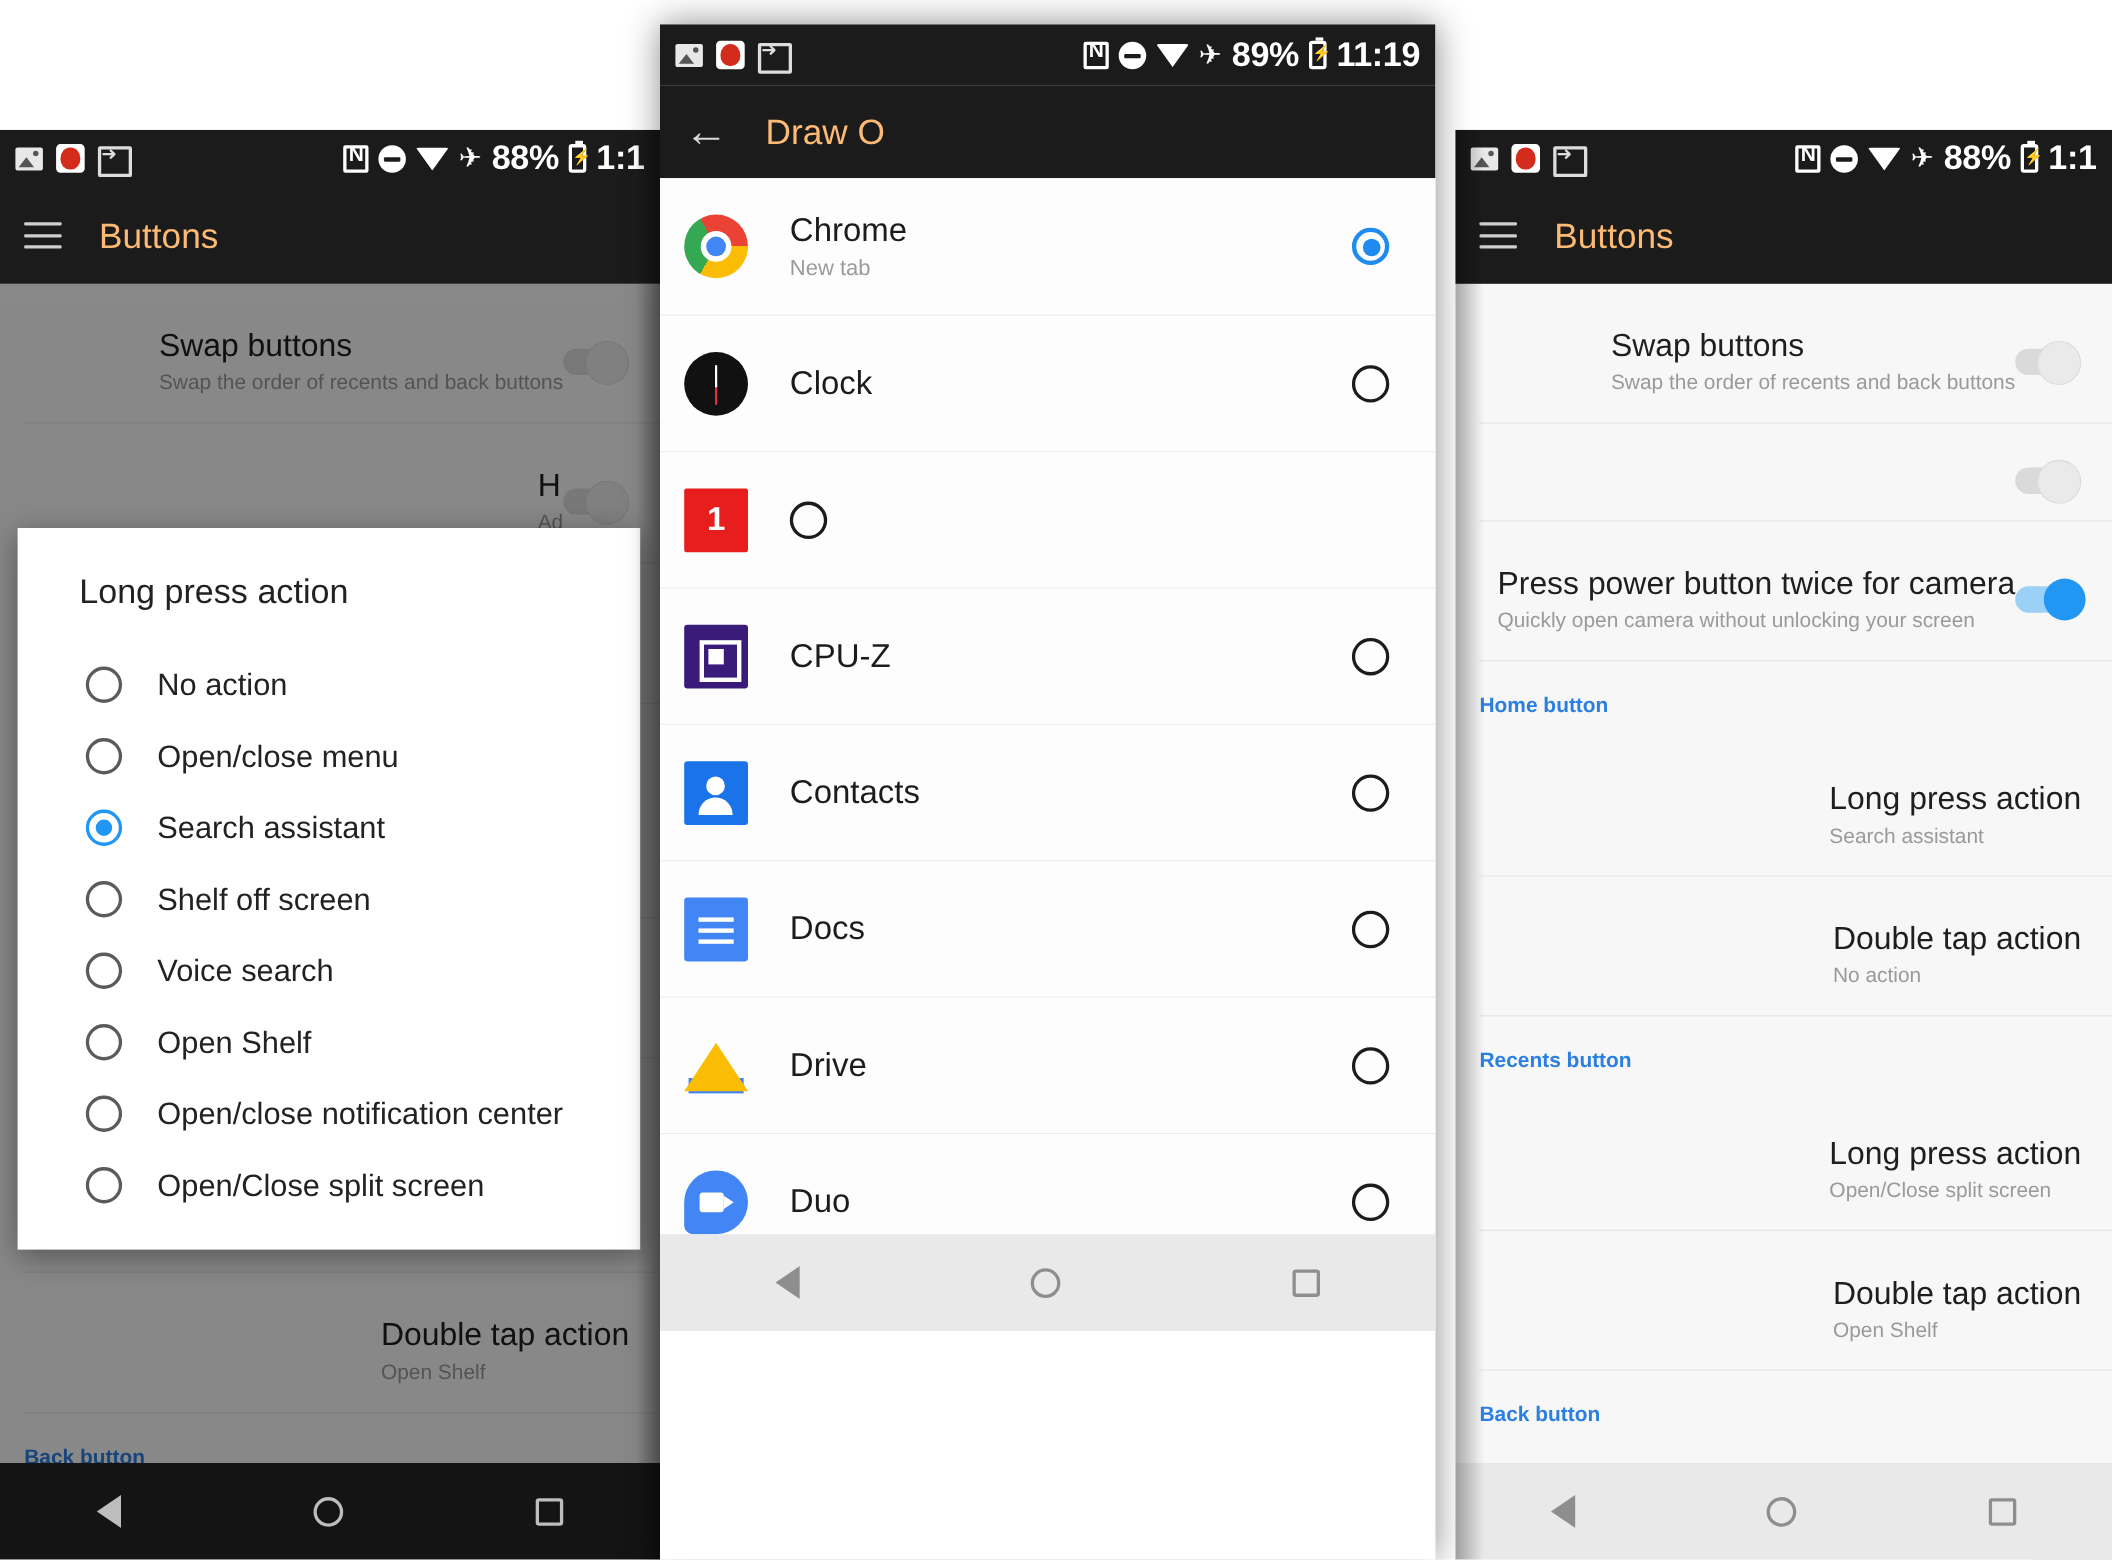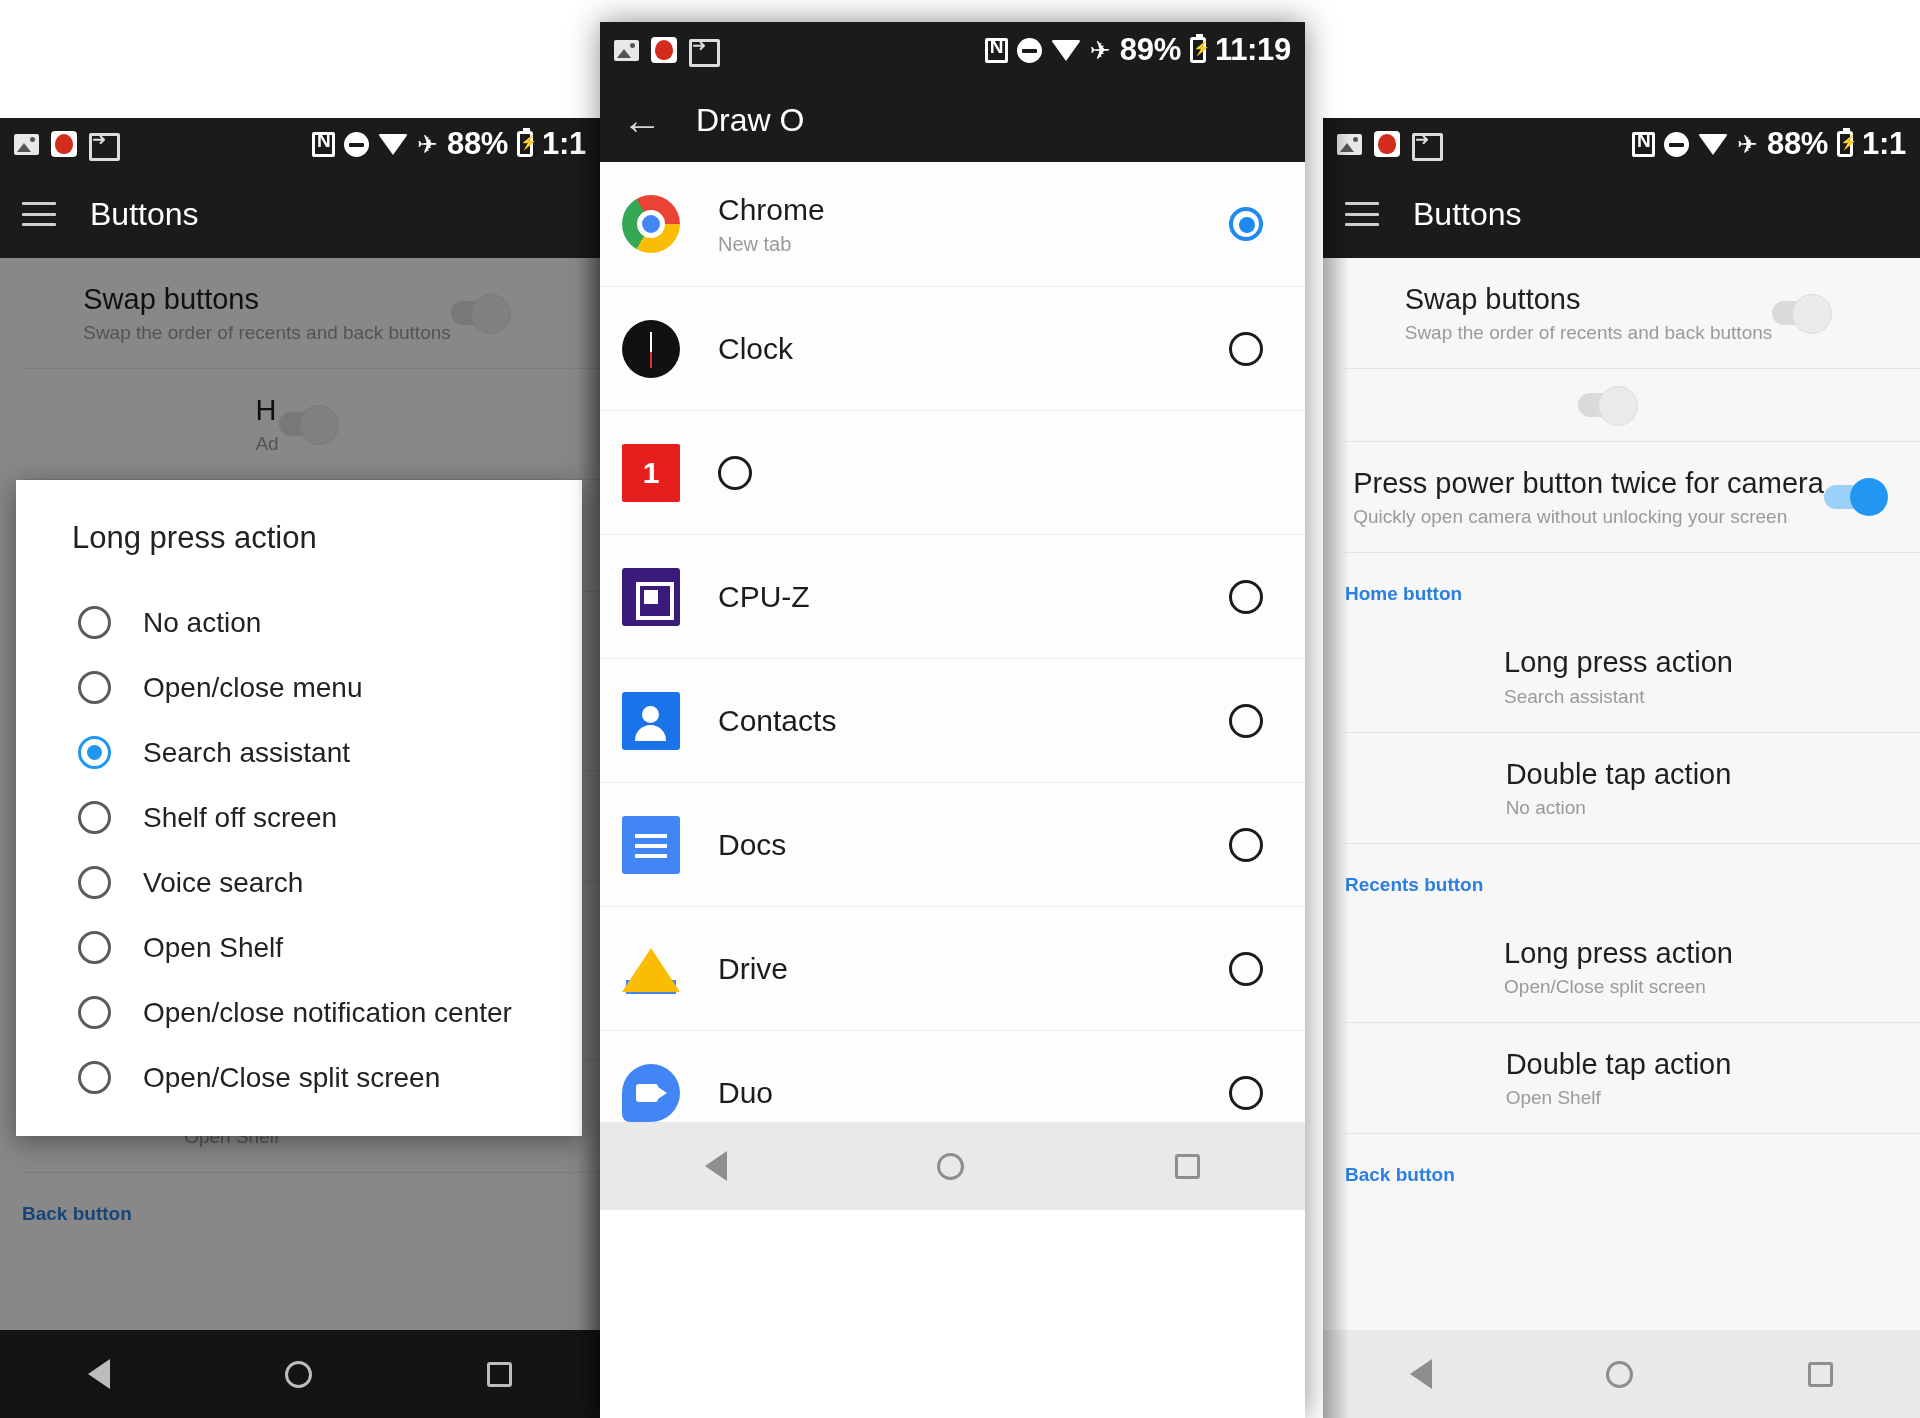--- a/index.html
+++ b/index.html
@@ -45,25 +45,25 @@
      border-top:21px solid #fff; border-radius:3px; }
   .ic-plane { font-size:25px; color:#fff; line-height:1; }
   .ic-batt { width:16px; height:26px; border:3px solid #fff; border-radius:3px; position:relative; }
   .ic-batt:before { content:""; position:absolute; left:3px; top:-6px; width:7px; height:3px; background:#fff; }
   .ic-batt:after { content:"⚡"; position:absolute; left:0px; top:0px; font-size:14px; color:#1b1b1b; }
 
   .appbar { height: 88px; background:#1b1b1b; display:flex; align-items:center; padding: 0 0 0 22px; gap: 34px; }
   .hamburger { width: 34px; height: 24px; display:flex; flex-direction:column; justify-content:space-between; }
   .hamburger span { display:block; height:3px; background:#cfcfcf; border-radius:1px; }
   .backarrow { font-size: 40px; color:#d8d8d8; line-height:1; font-weight:300; }
-  .appbar-title { font-size: 32px; color:#ffffff; }
+  .appbar-title { font-size: 32px; color:#fdba74; }
 
   
   .settings { background:#f7f7f7; }
-  .row { padding: 24px 28px 24px 0; position:relative; display:flex; align-items:center; justify-content:center; }
+  .row { padding: 24px 28px 24px 0; position:relative; display:flex; align-items:center; justify-content:flex-end;margin-top:16px; }
   .row .texts { padding-left: 22px; }
   .row-title { font-size: 29px; color:#1e1e1e; line-height:1.18; }
   .row-sub { font-size: 19px; color:#9a9a9a; margin-top: 6px; }
   .divider { height:1px; background:#e4e4e4; margin-left: 22px; }
   .section-head { font-size:19px; font-weight:bold; color:#2a7fe0; padding: 30px 0 16px 22px; }
 
   .toggle { width:56px; height:24px; border-radius:14px; position:relative; flex:none; margin-right:4px; }
   .toggle.off { background:#dadada; }
   .toggle.off:after { content:""; position:absolute; right:-4px; top:-7px; width:38px; height:38px; border-radius:50%; background:#eaeaea; border:1px solid #dcdcdc; }
   .toggle.on { background:#9cd1f7; }

